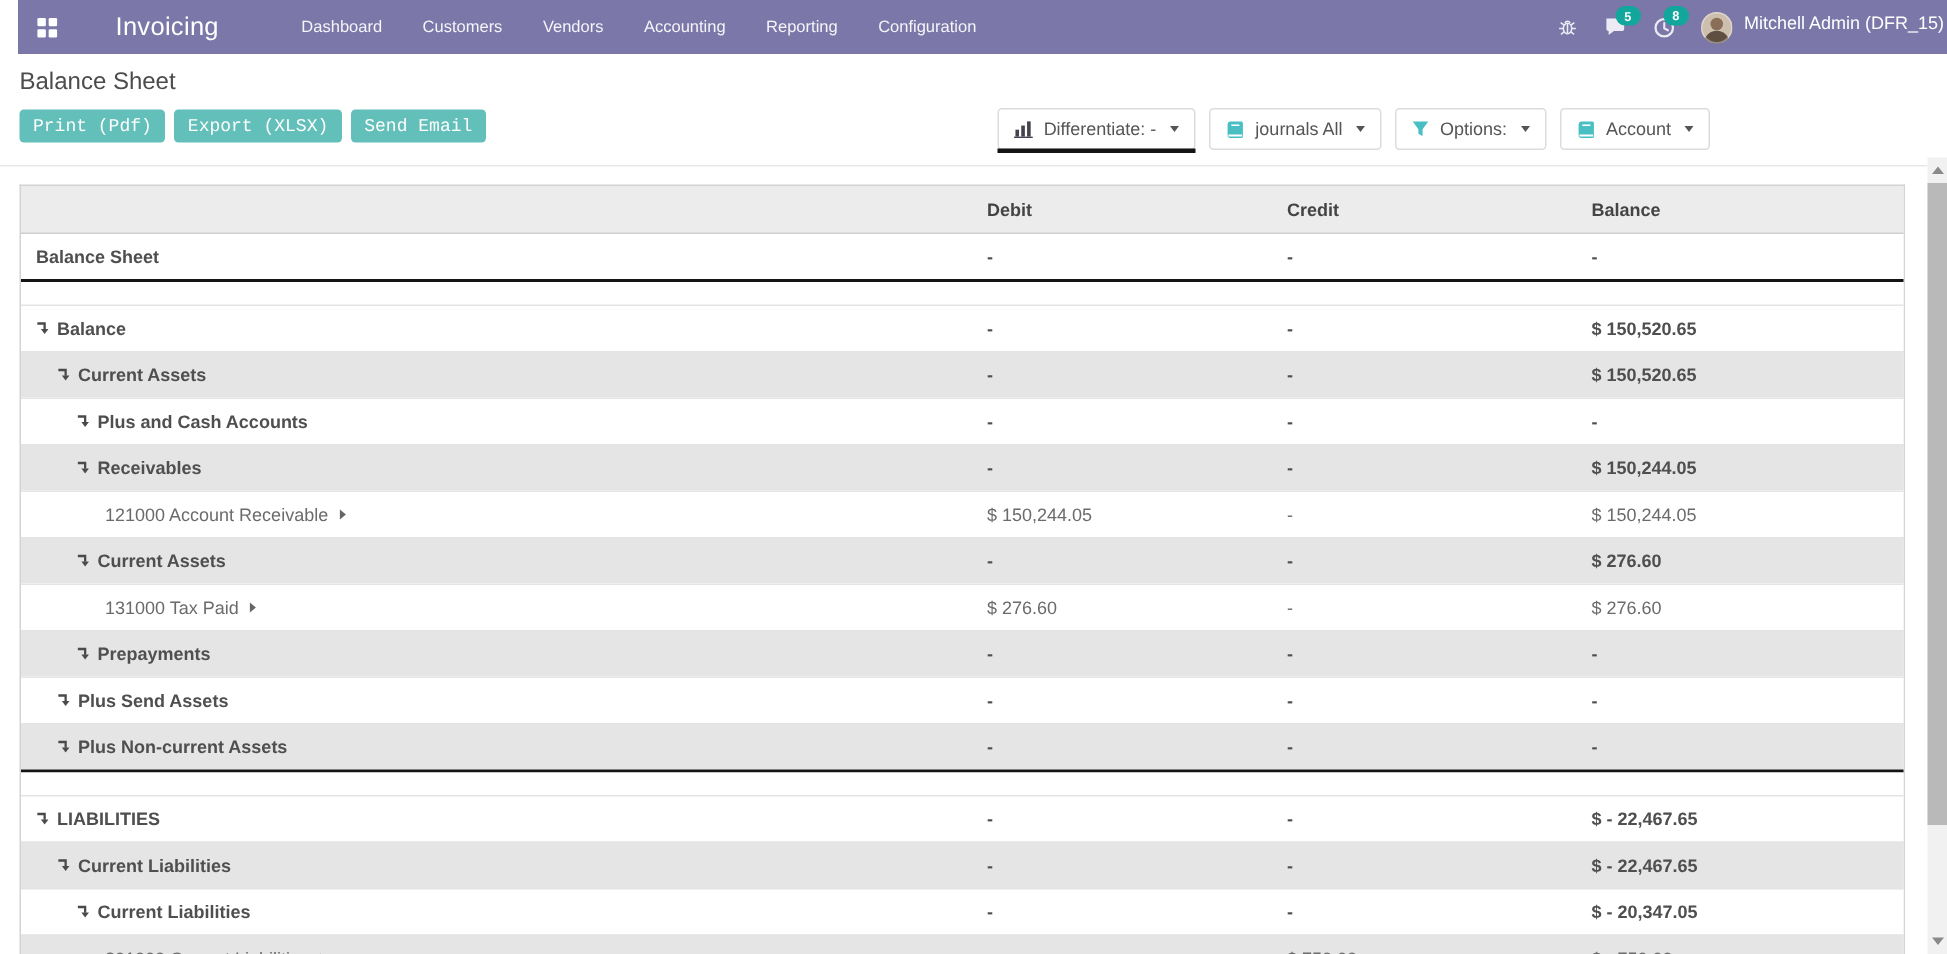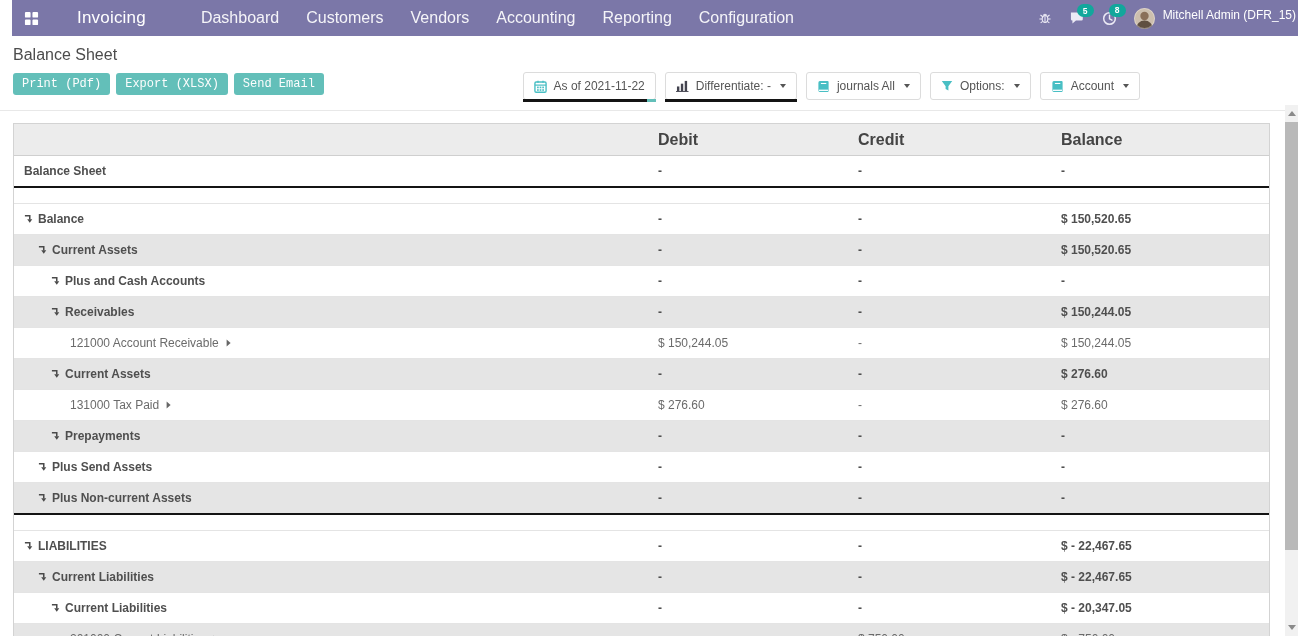--- a/index.html
+++ b/index.html
@@ -5,21 +5,21 @@
   html,body{margin:0;padding:0;background:#fff;}
   body{font-family:"Liberation Sans","DejaVu Sans",sans-serif;}
   #canvas{position:relative;width:1298px;height:636px;overflow:hidden;background:#fff;}
 
   
   .topbar{position:absolute;top:0;left:12px;width:100%;height:36px;background:var(--topbar,#7b77a8);
           display:flex;align-items:center;color:#fff;gap:28px;}
   .apps-btn{margin-left:12px;display:flex;align-items:center;cursor:pointer;}
   .brand{margin-left:10px;font-size:17px;color:#fff;letter-spacing:.2px;}
   .nav-menu{display:flex;margin-left:27px;gap:27px;}
-  .nav-item{font-size:16px;color:rgba(255,255,255,.92);cursor:pointer;white-space:nowrap;}
+  .nav-item{font-size:11px;color:rgba(255,255,255,.92);cursor:pointer;white-space:nowrap;}
   .tb-right{margin-left:auto;display:flex;align-items:center;gap:17px;margin-right:14px;}
   .tb-ico{position:relative;display:flex;align-items:center;color:#eceaf5;cursor:pointer;}
   .badge{position:absolute;top:-7px;right:-9px;min-width:13px;height:13px;border-radius:8px;
          background:var(--badge-teal,#12a79c);color:#fff;font-size:8.5px;display:flex;
          align-items:center;justify-content:center;padding:0 2px;font-weight:700;}
   .userbox{display:flex;align-items:flex-start;gap:8px;cursor:pointer;}
   .username{font-size:12px;color:#fff;white-space:nowrap;}
 
   
   .page-title{position:absolute;left:13px;top:46px;font-size:16px;color:#4c4c4c;}
@@ -35,21 +35,21 @@
   .fbtn .uline{position:absolute;left:-1px;right:-1px;bottom:-3px;height:3px;background:var(--divider-black,#141414);}
   .fbtn .uline-accent{position:absolute;right:-1px;bottom:-3px;width:9px;height:3px;background:var(--accent-teal,#63bfb9);}
   .teal{color:var(--icon-teal,#49bfc4);}
   .dark-ic{color:#43434f;}
   .white-ic{color:#eceaf5;}
   .page-divider{position:absolute;top:110px;left:0;right:13px;border-top:1px solid #e8e8e8;}
 
   
   .table-wrap{position:absolute;left:13px;top:123px;width:1255px;border:1px solid #d3d3d3;border-bottom:none;background:#fff;}
   .thead,.trow{display:grid;grid-template-columns:644px 200px 203px 1fr;align-items:center;}
-  .thead{height:31px;background:#ececec;border-bottom:1px solid #cfcfcf;font-weight:700;font-size:16px;color:#444;}
+  .thead{height:31px;background:#ececec;border-bottom:1px solid #cfcfcf;font-weight:700;font-size:12px;color:#444;}
   .trow{height:30px;border-top:1px solid #e4e4e4;font-size:12px;background:#fff;color:#6b6b6b;}
   .trow.first{border-top:none;}
   .trow.shade{background:#e5e5e5;}
   .trow.b{font-weight:700;color:#4f4f4f;}
   .cell-name{display:flex;align-items:center;gap:5px;}
   .ind0{padding-left:10px;}.ind1{padding-left:24px;}.ind2{padding-left:37px;}.ind3{padding-left:56px;}
   .fold-ico{display:flex;align-items:center;cursor:pointer;}
   .acct-caret{display:flex;align-items:center;margin-left:2px;}
   .sec-div{height:2px;background:var(--divider-black,#141414);}
   .sec-sp{height:15px;background:#fff;}
@@ -129,41 +129,20 @@
   </div>
 
   <div class="page-title">Balance Sheet</div>
   <div class="actions" id="action-buttons">
       <button class="btn-teal">Print (Pdf)</button>
       <button class="btn-teal">Export (XLSX)</button>
       <button class="btn-teal">Send Email</button>
     </div>
   <div class="filters" id="filter-buttons">
       <div class="fbtn">
-        <span class="fico teal" style="display: flex;">
-          <svg width="13" height="13" viewBox="0 0 14 14">
-            <rect x="1" y="2.2" width="12" height="11" rx="1.3" fill="none" stroke="currentColor" stroke-width="1.5"></rect>
-            <line x1="1" y1="5.5" x2="13" y2="5.5" stroke="currentColor" stroke-width="1.3"></line>
-            <line x1="4.3" y1="0.7" x2="4.3" y2="3" stroke="currentColor" stroke-width="1.5"></line>
-            <line x1="9.7" y1="0.7" x2="9.7" y2="3" stroke="currentColor" stroke-width="1.5"></line>
-            <g fill="currentColor">
-              <rect x="3.3" y="7.1" width="1.8" height="1.8"></rect>
-              <rect x="6.1" y="7.1" width="1.8" height="1.8"></rect>
-              <rect x="8.9" y="7.1" width="1.8" height="1.8"></rect>
-              <rect x="3.3" y="9.9" width="1.8" height="1.8"></rect>
-              <rect x="6.1" y="9.9" width="1.8" height="1.8"></rect>
-              <rect x="8.9" y="9.9" width="1.8" height="1.8"></rect>
-            </g>
-          </svg>
-        </span>
-        <span>As of 2021-11-22</span>
-        <span class="uline"></span>
-        <span class="uline-accent"></span>
-      </div>
-      <div class="fbtn">
         <span class="fico dark-ic" style="display: flex;">
           <svg width="13" height="12" viewBox="0 0 14 13">
             <rect x="1" y="7" width="2.6" height="5" fill="currentColor"></rect>
             <rect x="5.2" y="4" width="2.6" height="8" fill="currentColor"></rect>
             <rect x="9.4" y="1" width="2.6" height="11" fill="currentColor"></rect>
             <rect x="0" y="12" width="13.5" height="1" fill="currentColor"></rect>
           </svg>
         </span>
         <span>Differentiate: -</span>
         <span class="caret"></span>

